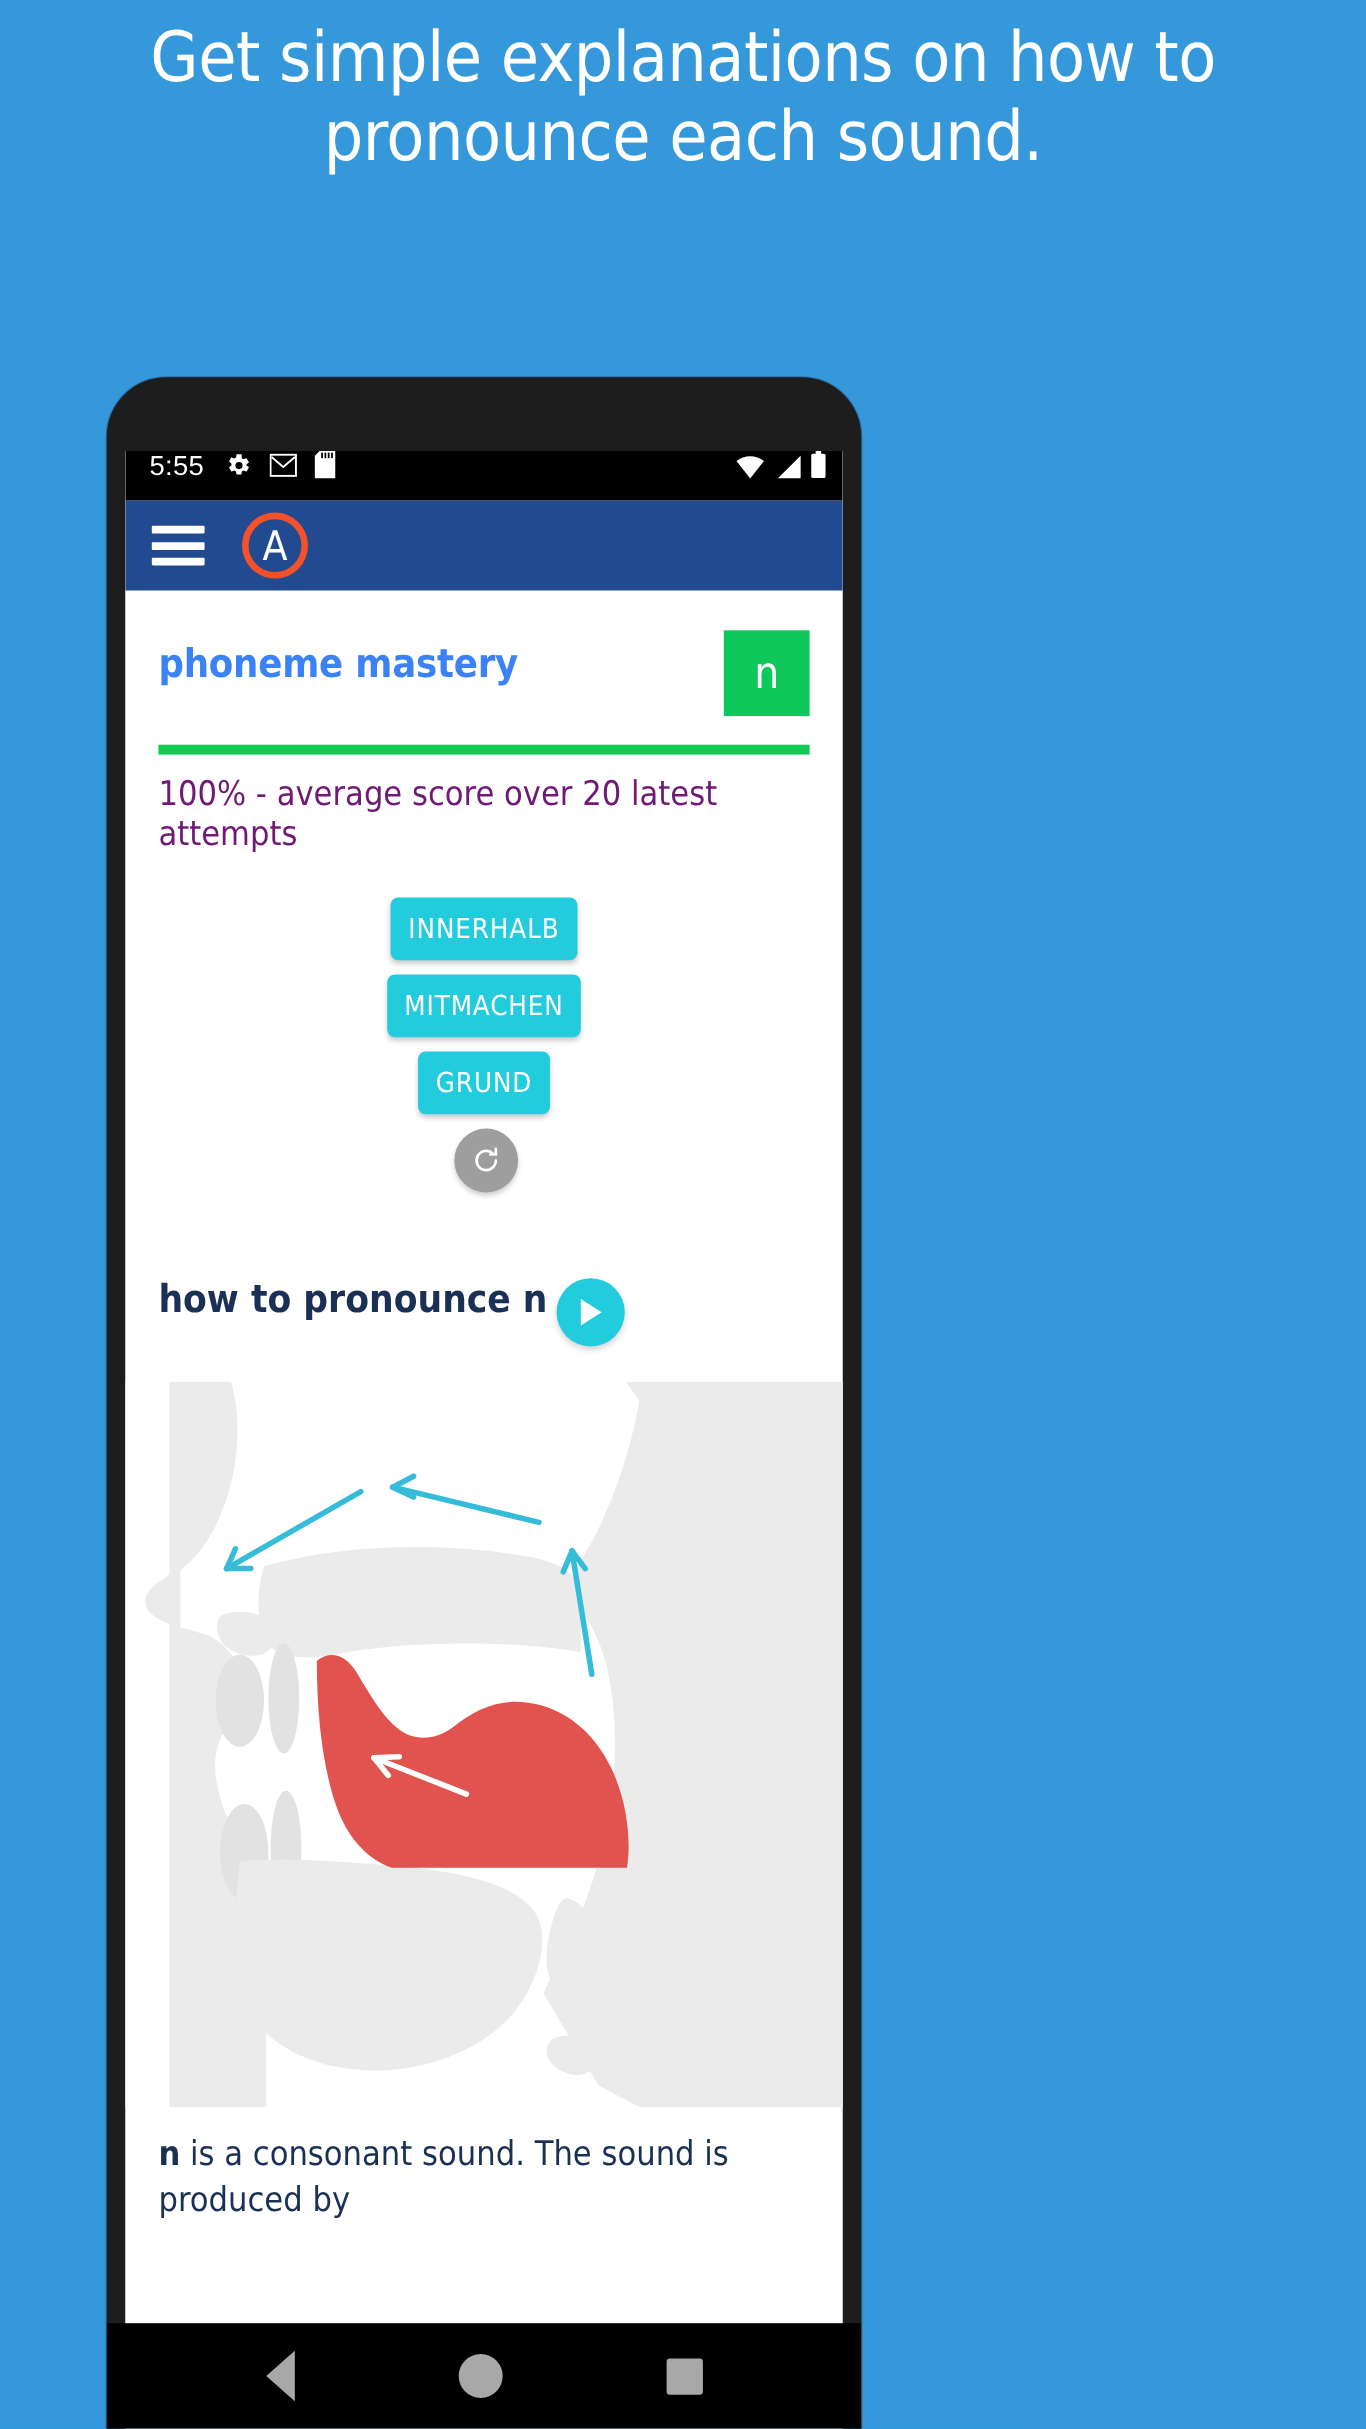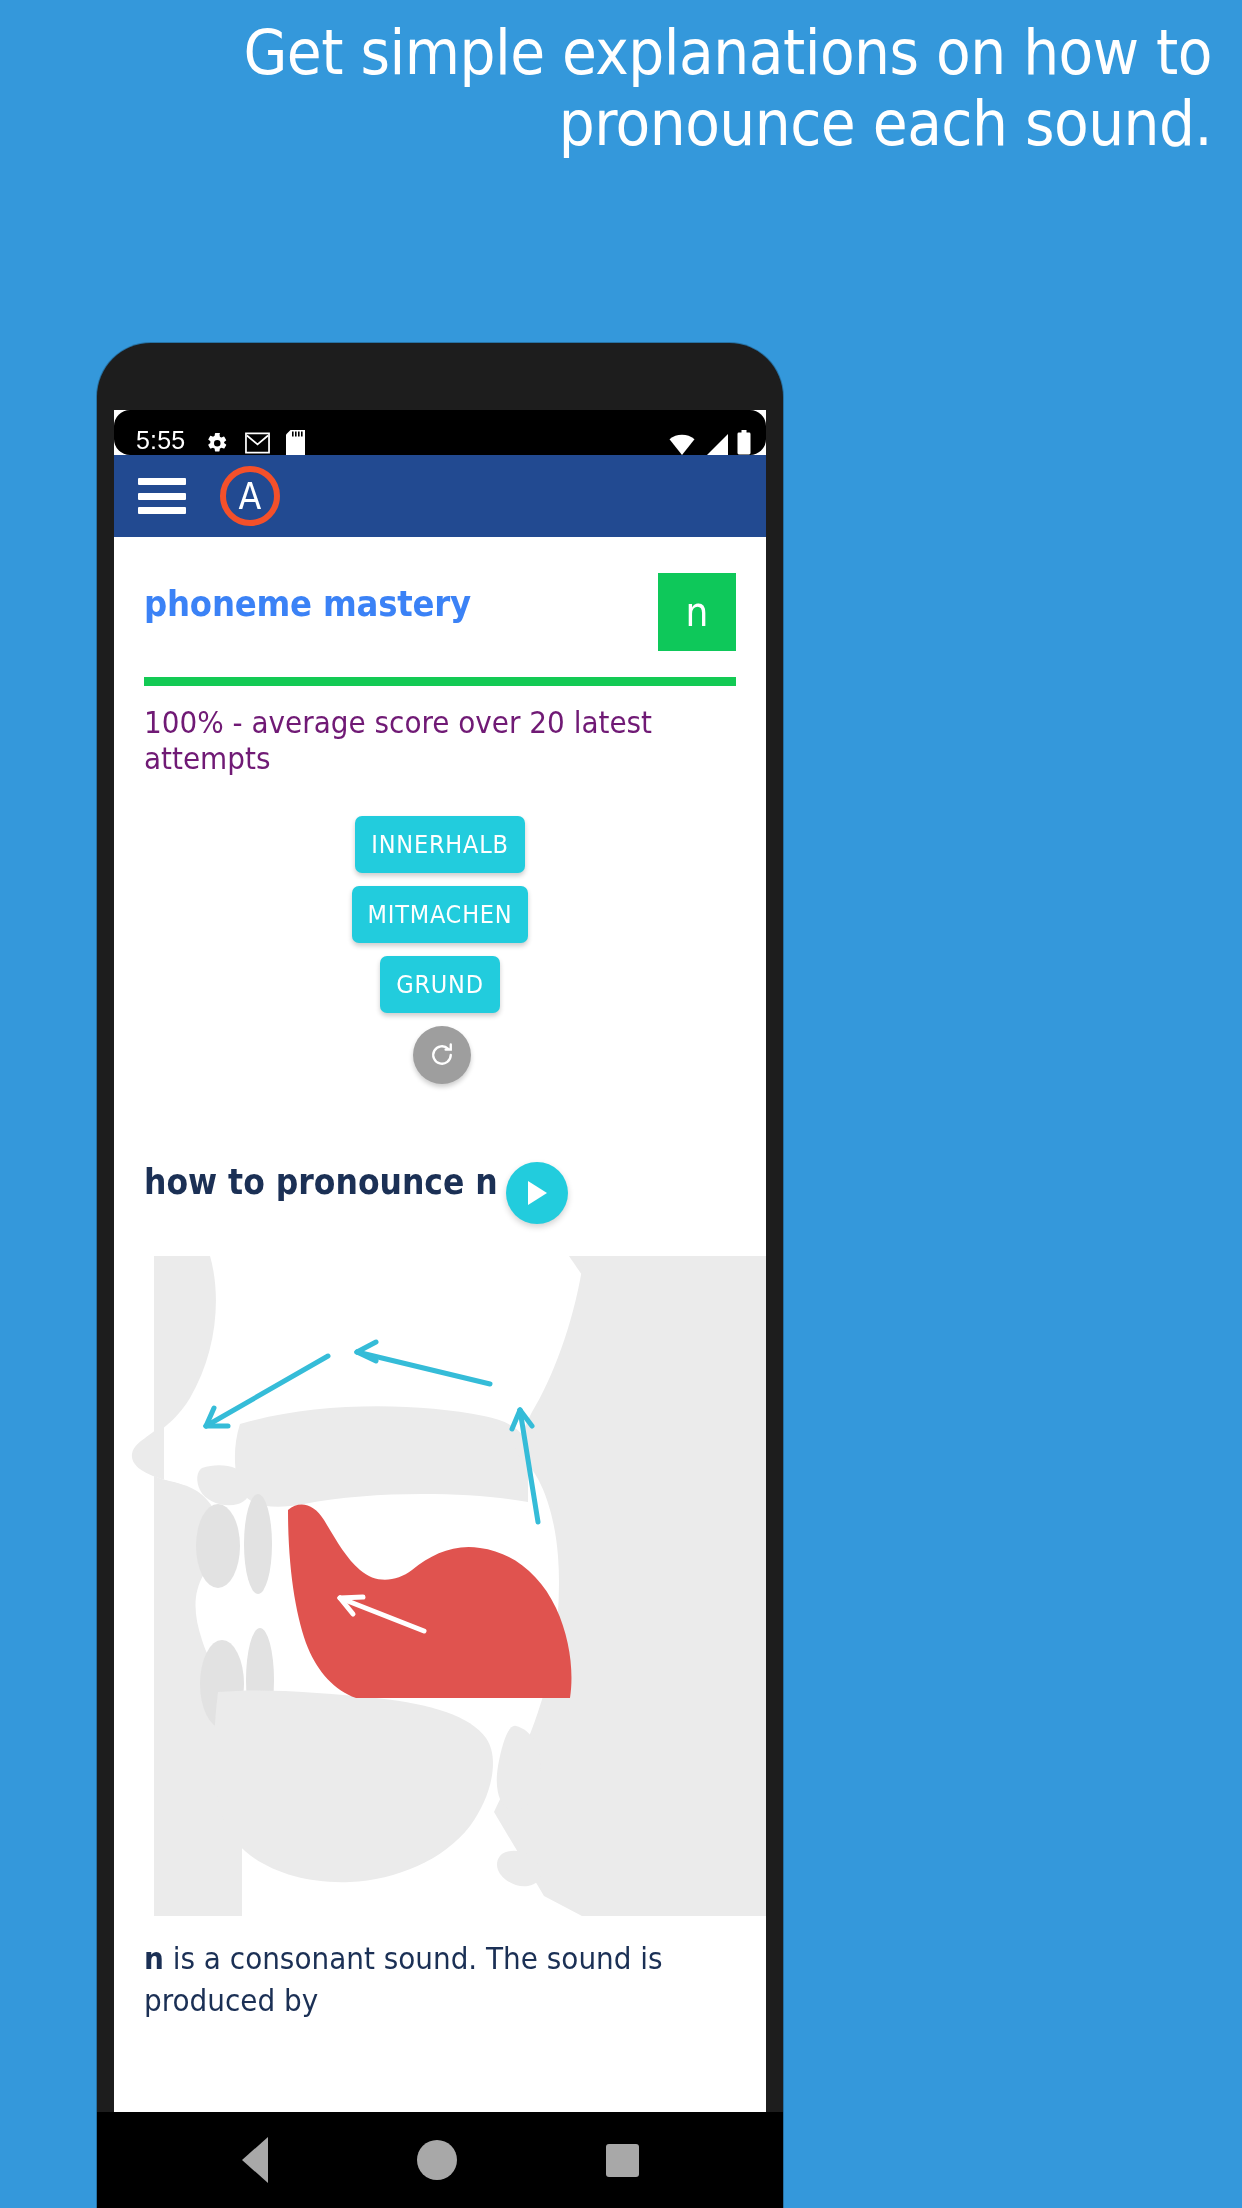--- a/index.html
+++ b/index.html
@@ -7,21 +7,21 @@
     width:1242px; height:2208px;
     background:#3498db;
     font-family:"Liberation Sans", sans-serif;
     overflow:hidden;
   }
   .stage { position:relative; width:1242px; height:2208px; background:#3498db; }
 
   
   .headline {
     position:absolute; top:18px; left:0; width:1242px;
-    text-align:right; color:#ffffff;
+    text-align:center; color:#ffffff;
     font-size:63px; line-height:1.12; font-weight:400;
     letter-spacing:-0.5px;
     font-family:"DejaVu Sans Condensed","Liberation Sans", sans-serif;
     padding:0 30px;
   }
 
   
   .phone {
     position:absolute; left:97px; top:343px;
     width:686px; height:1865px;
@@ -33,21 +33,21 @@
   .screen {
     position:absolute; left:17px; top:67px;
     width:652px; height:1798px;
     background:#ffffff;
     overflow:hidden;
   }
 
   
   .statusbar {
     position:relative; height:45px; background:#000000;
-    display:flex; align-items:flex-end; padding:0 9px 0 22px;border-radius:16px;
+    display:flex; align-items:flex-start; padding:0 9px 0 22px;
   }
   .sb-time { color:#fff; font-size:25px; font-weight:500; letter-spacing:.2px; }
   .sb-left-icons { display:flex; align-items:center; gap:16px; margin-left:20px; }
   .sb-spacer { flex:1; }
   .sb-right-icons { display:flex; align-items:flex-end; gap:9px; padding-right:6px; }
 
   .ic { display:block; }
   .ic-gear { width:24px; height:24px; }
   .ic-gmail { width:25px; height:22px; }
   .ic-sd { width:19px; height:25px; }

